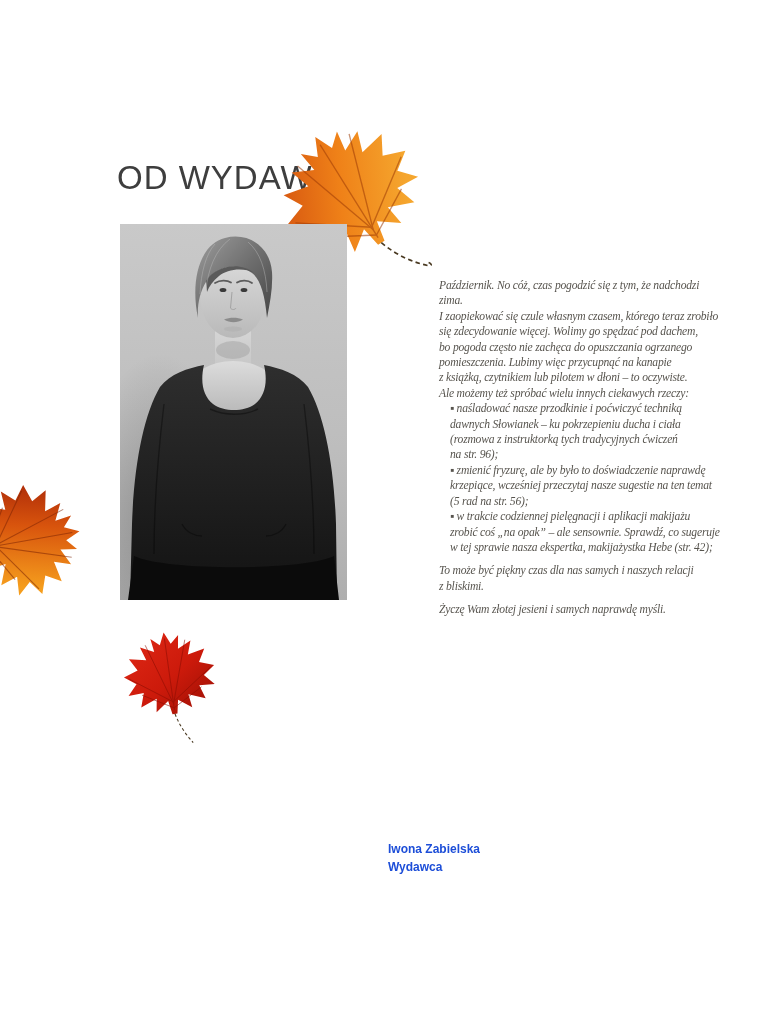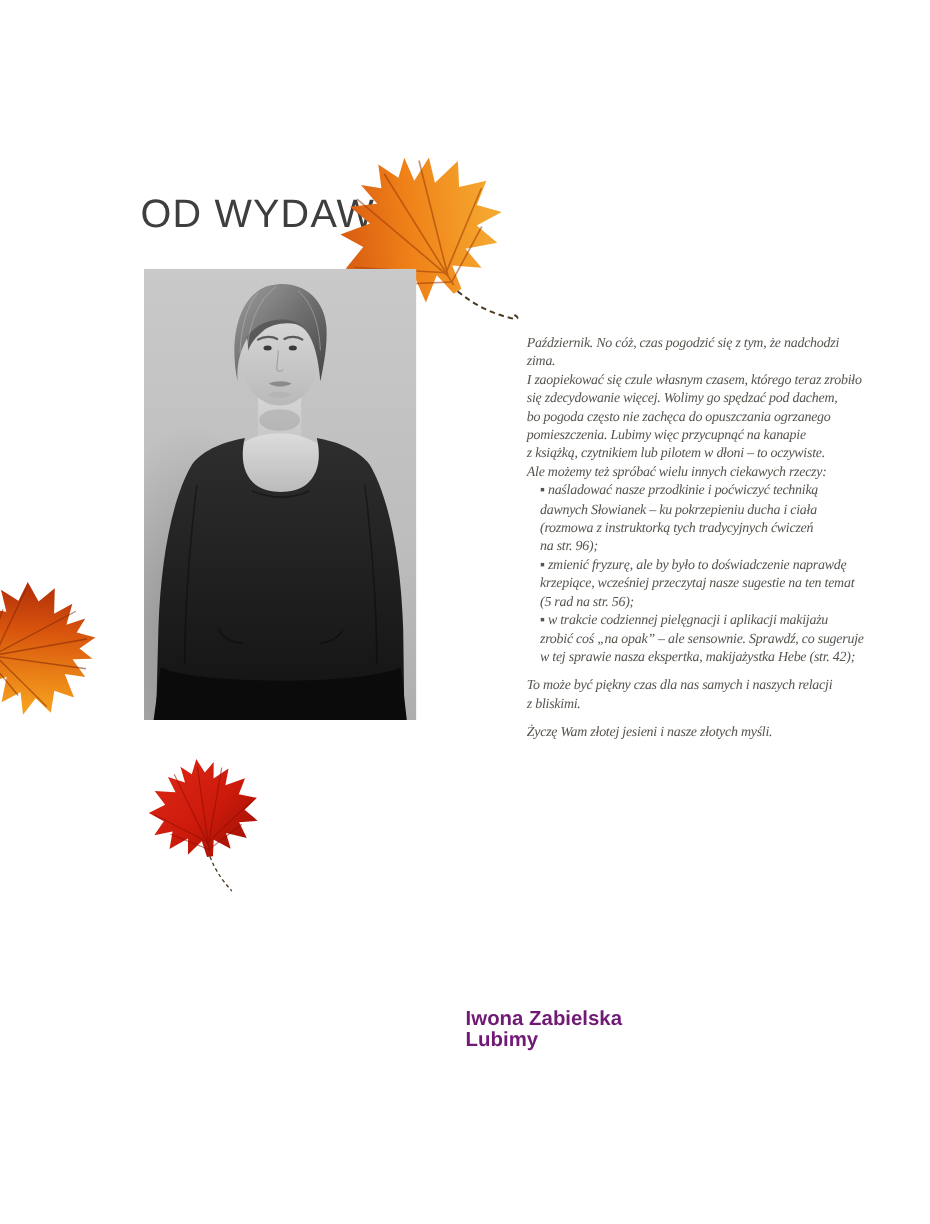--- a/index.html
+++ b/index.html
@@ -31,22 +31,22 @@
     font-size:11.6px;line-height:15.4px;letter-spacing:-0.2px;
     color:#57544e;
     margin-left:48px;
   }
   .para{margin:0;white-space:pre;}
   .para + .para.gap{margin-top:8px;}
   .bullet-block{margin:0 0 0 11px;white-space:pre;}
   .signature{
     position:absolute;left:388px;top:840px;
     font-family:"Liberation Sans",sans-serif;
-    font-weight:bold;font-size:17px;line-height:18px;
-    color:#701a75;
+    font-weight:bold;font-size:12px;line-height:18px;
+    color:#1d4ed8;
   }
   .signature div{white-space:pre;}
 </style>
 </head>
 <body>
 
 <div class="page">
 
   <h1 class="page-title">OD WYDAWCY</h1>
 
@@ -190,21 +190,21 @@
 (rozmowa z instruktorką tych tradycyjnych ćwiczeń
 na str. 96);</p>
     <p class="para bullet-block">▪ zmienić fryzurę, ale by było to doświadczenie naprawdę
 krzepiące, wcześniej przeczytaj nasze sugestie na ten temat
 (5 rad na str. 56);</p>
     <p class="para bullet-block">▪ w trakcie codziennej pielęgnacji i aplikacji makijażu
 zrobić coś „na opak” – ale sensownie. Sprawdź, co sugeruje
 w tej sprawie nasza ekspertka, makijażystka Hebe (str. 42);</p>
     <p class="para gap">To może być piękny czas dla nas samych i naszych relacji
 z bliskimi.</p>
-    <p class="para gap">Życzę Wam złotej jesieni i nasze złotych myśli.</p>
+    <p class="para gap">Życzę Wam złotej jesieni i samych naprawdę myśli.</p>
   </div>
 
   <div class="signature">
     <div>Iwona Zabielska</div>
-    <div>Lubimy</div>
+    <div>Wydawca</div>
   </div>
 
 </div>
 
 </body></html>

